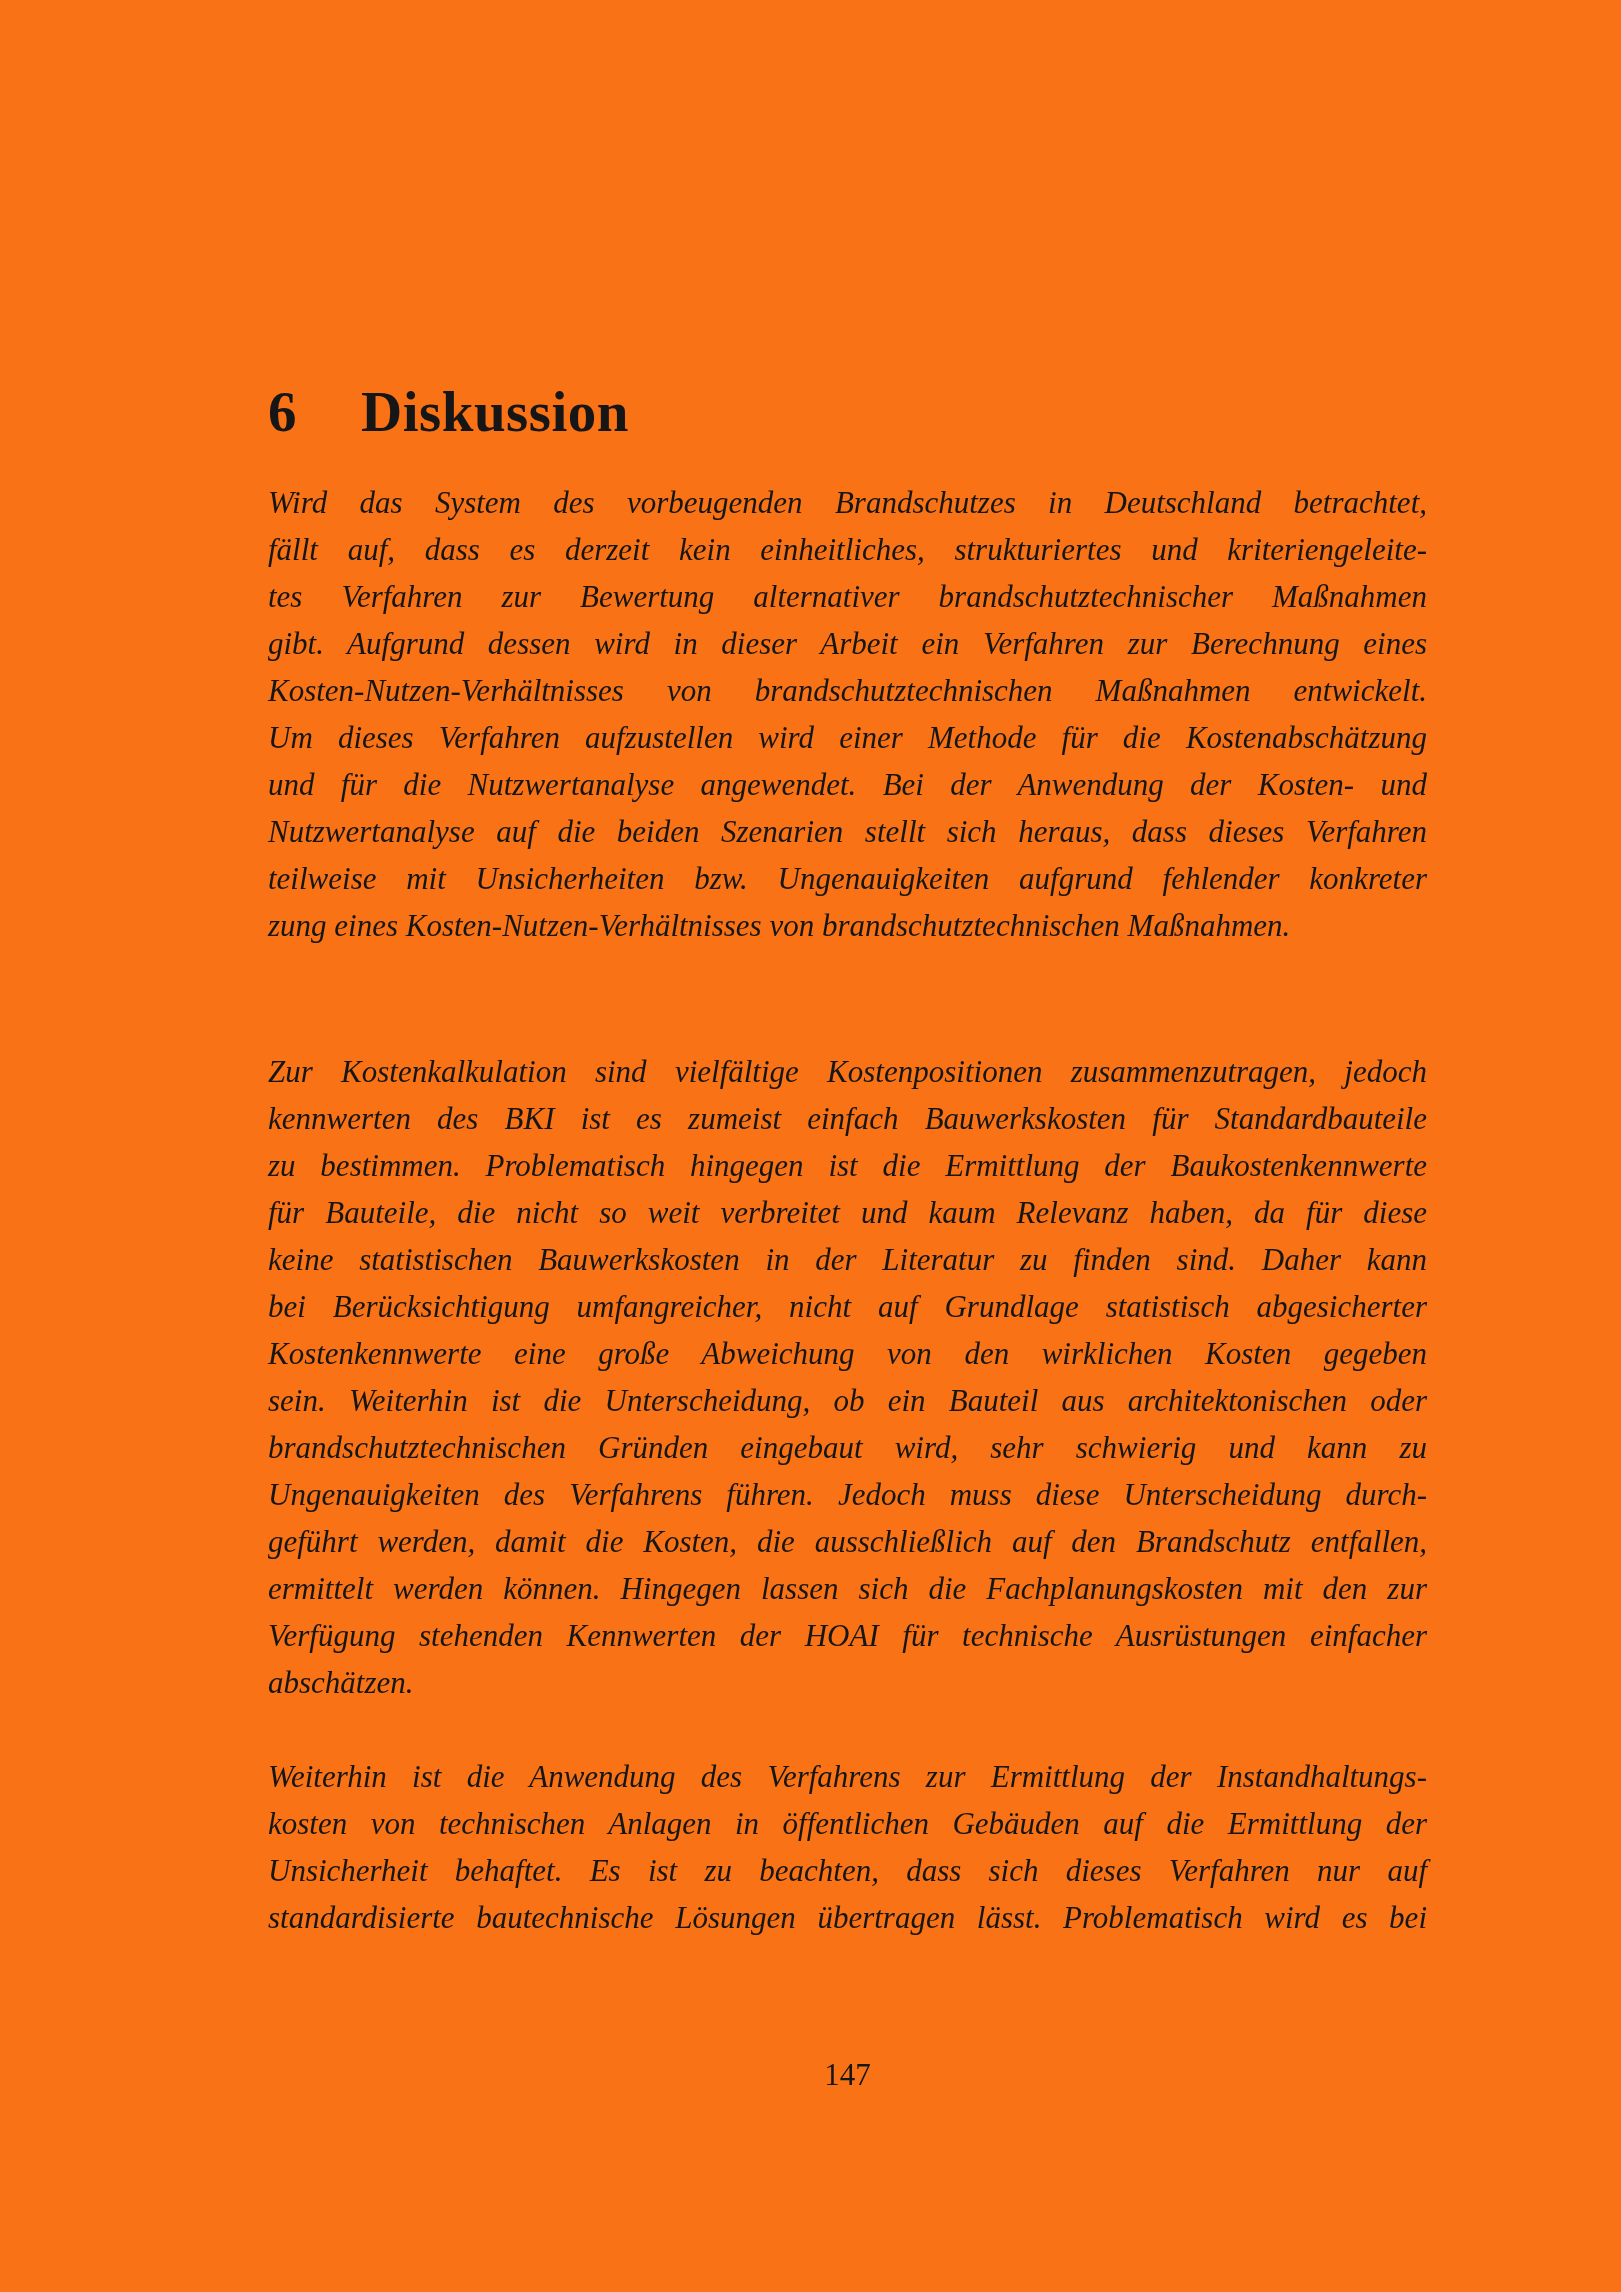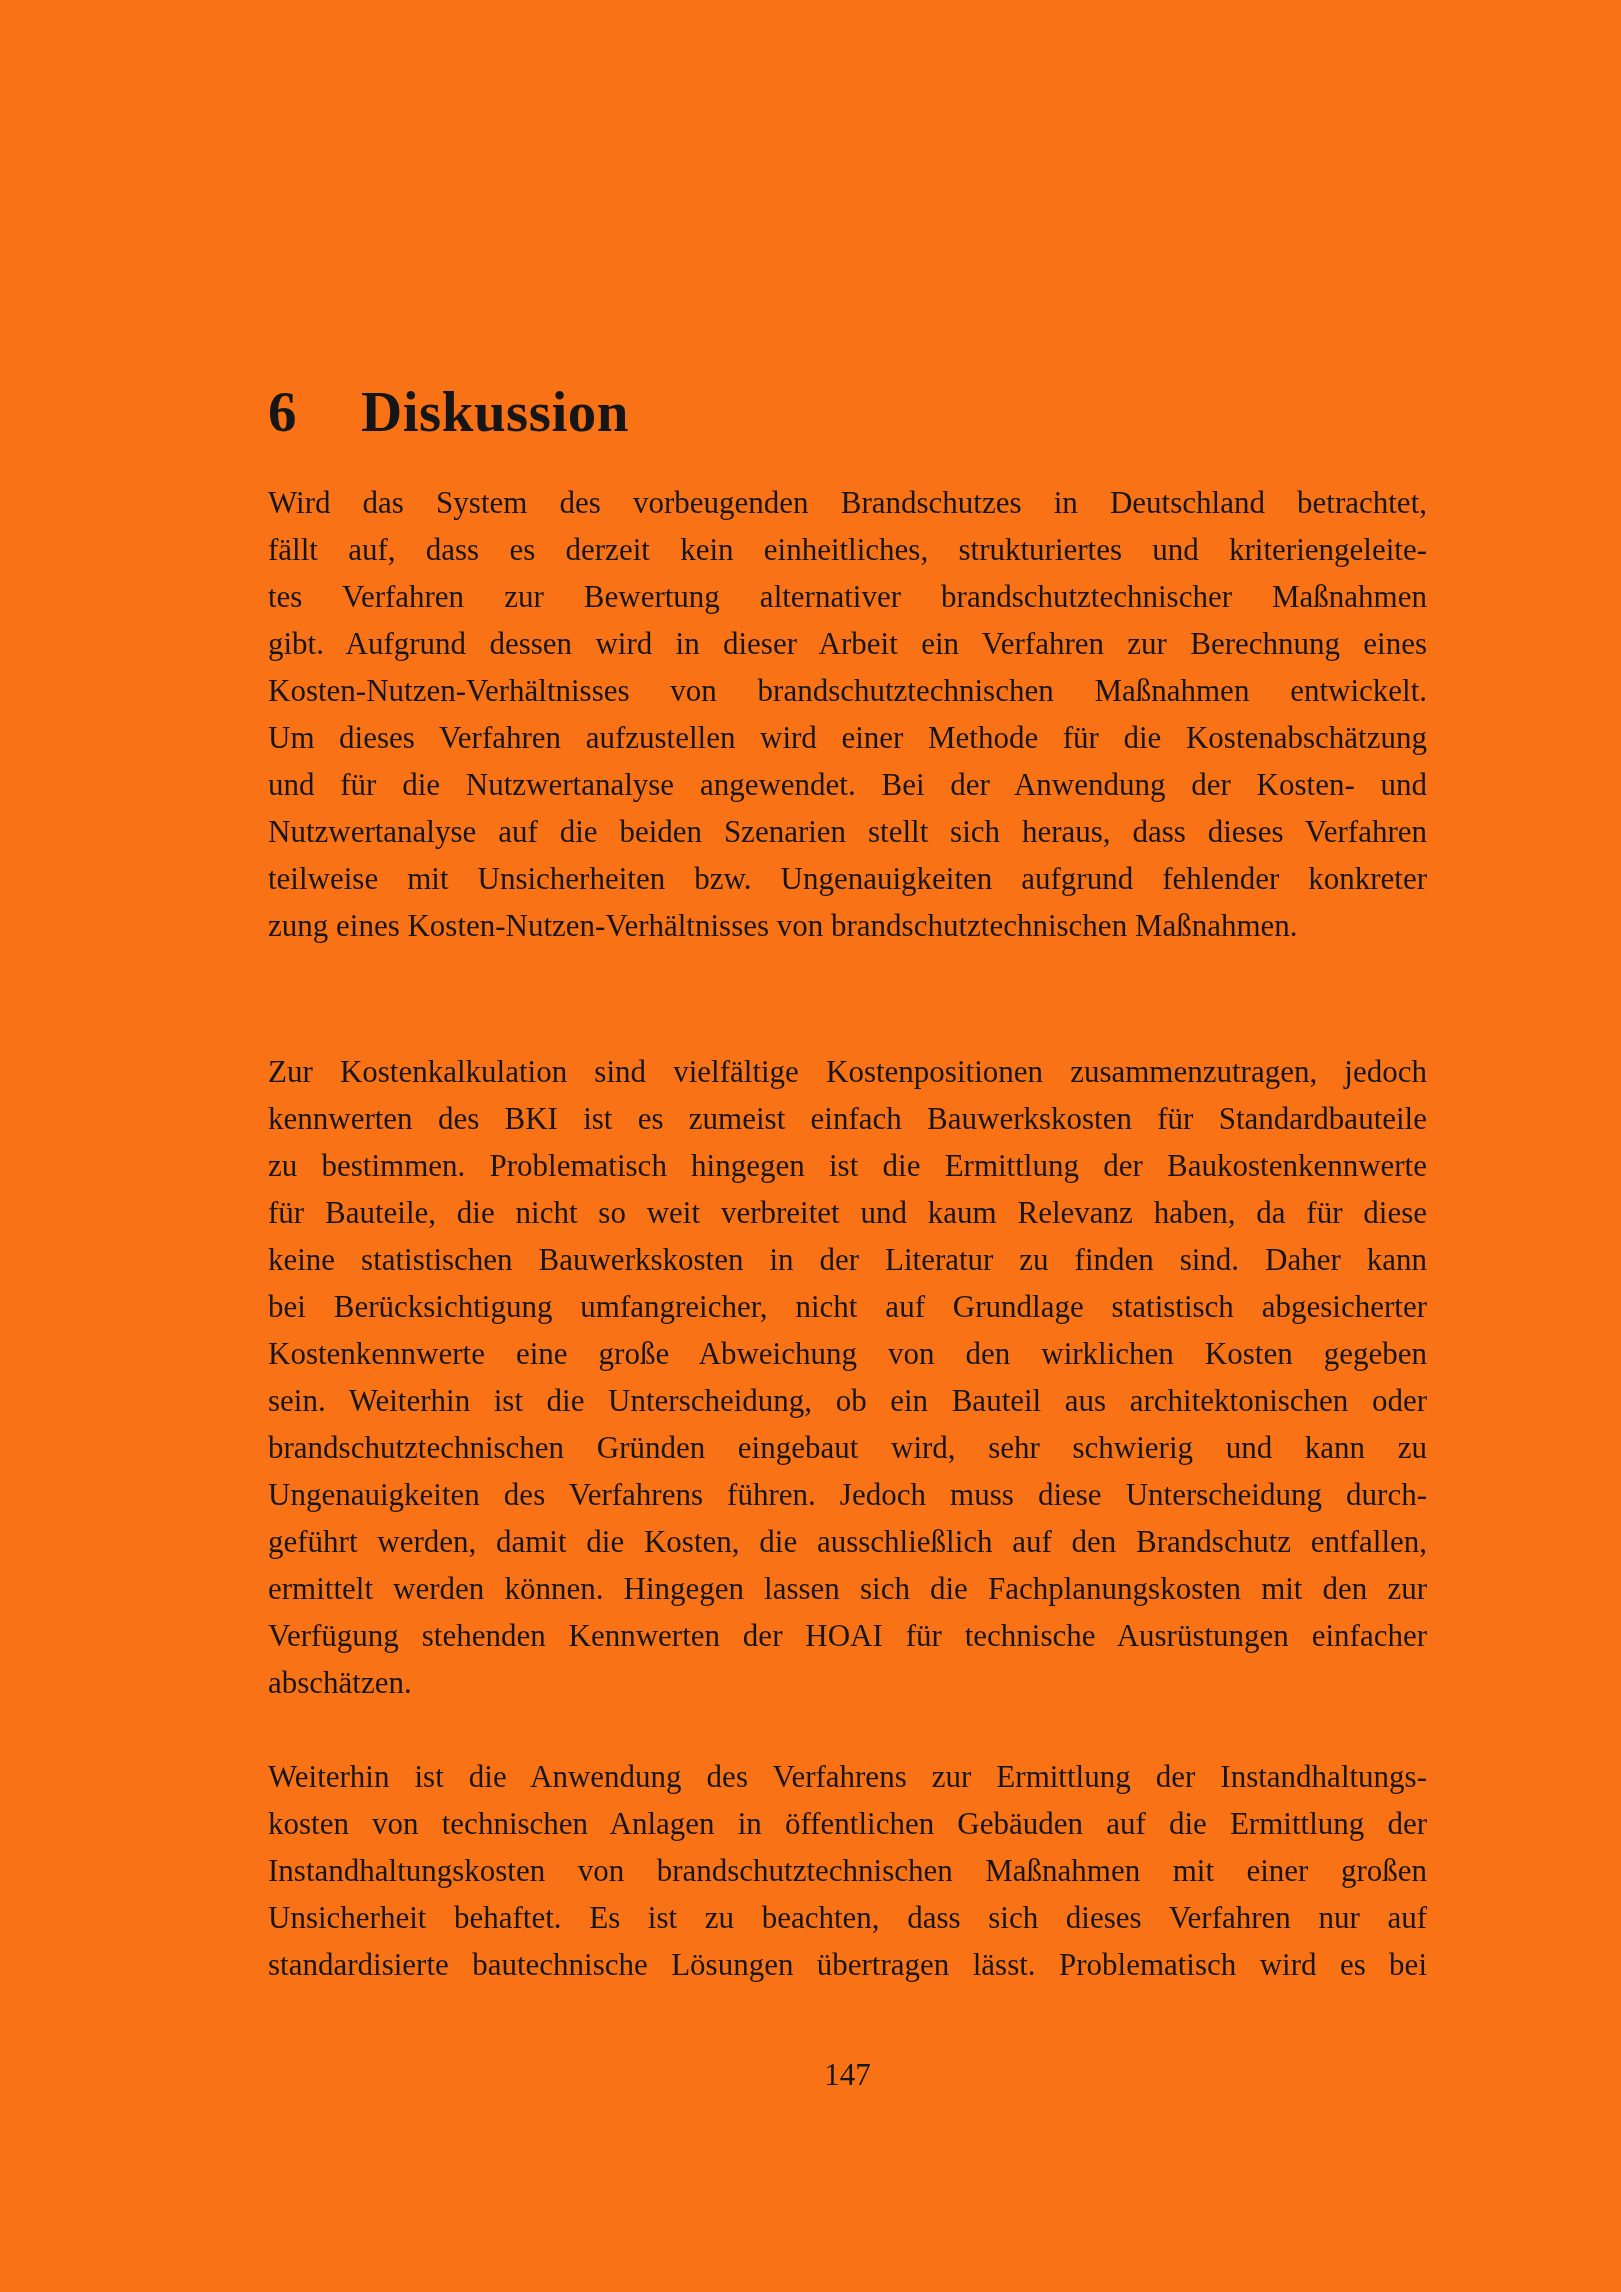--- a/index.html
+++ b/index.html
@@ -44,20 +44,21 @@
     line-height: 47px;
   }
   .para-1 { top: 479px; }
   .para-2 { top: 1048px; }
   .para-3 { top: 1753px; }
   .jline {
     height: 47px;
     text-align: justify;
     text-align-last: justify;
     white-space: normal;
+    font-style: italic;
   }
   .jline.endline {
     text-align-last: left;
   }
   .pagenum {
     position: absolute;
     left: 268px;
     top: 2051px;
     width: 1159px;
     text-align: center;
@@ -100,21 +101,20 @@
     <div class="jline">Ungenauigkeiten des Verfahrens führen. Jedoch muss diese Unterscheidung durch-</div>
     <div class="jline">geführt werden, damit die Kosten, die ausschließlich auf den Brandschutz entfallen,</div>
     <div class="jline">ermittelt werden können. Hingegen lassen sich die Fachplanungskosten mit den zur</div>
     <div class="jline">Verfügung stehenden Kennwerten der HOAI für technische Ausrüstungen einfacher</div>
     <div class="jline endline">abschätzen.</div>
   </div>
 
   <div class="para para-3">
     <div class="jline">Weiterhin ist die Anwendung des Verfahrens zur Ermittlung der Instandhaltungs-</div>
     <div class="jline">kosten von technischen Anlagen in öffentlichen Gebäuden auf die Ermittlung der</div>
-    <div class="jline">Instandhaltungskosten von brandschutztechnischen Maßnahmen mit einer großen</div>
     <div class="jline">Unsicherheit behaftet. Es ist zu beachten, dass sich dieses Verfahren nur auf</div>
     <div class="jline">standardisierte bautechnische Lösungen übertragen lässt. Problematisch wird es bei</div>
   </div>
 
   <div class="pagenum">147</div>
 
 </div>
 
 
 </body></html>

